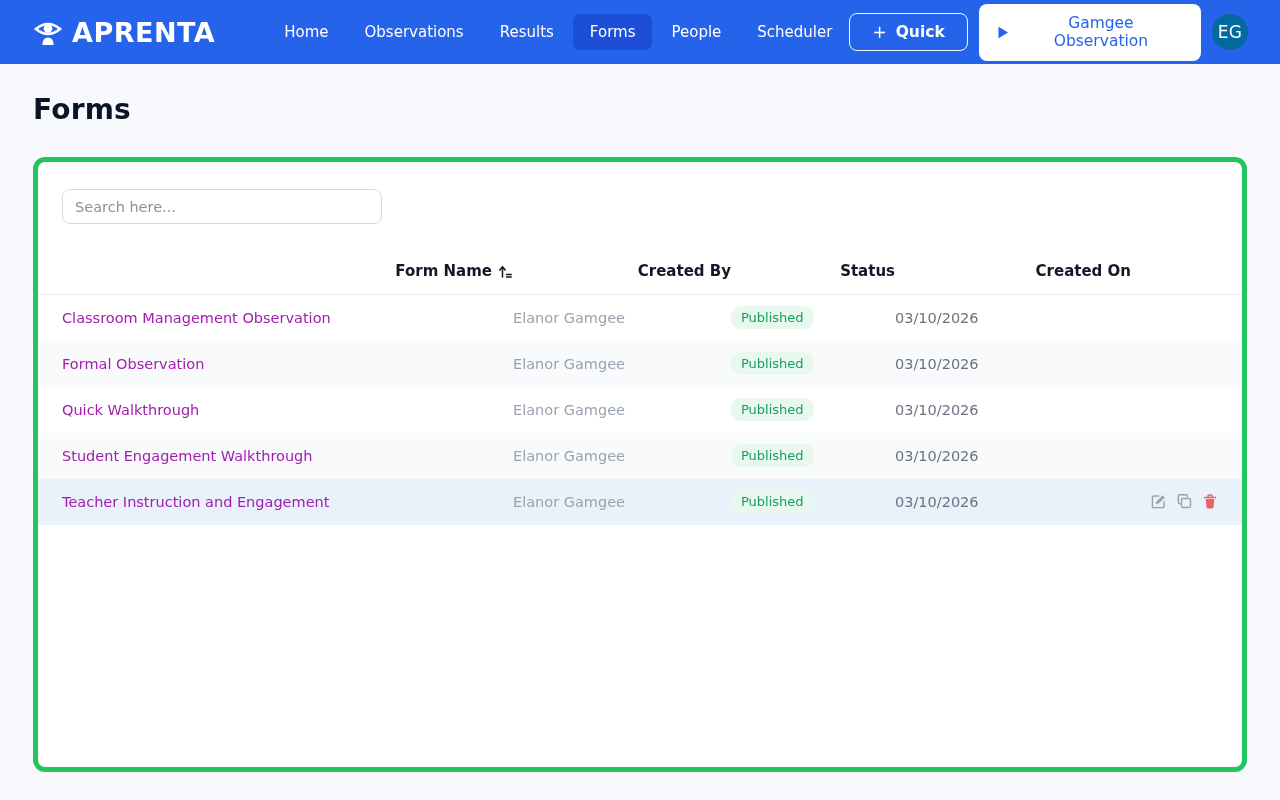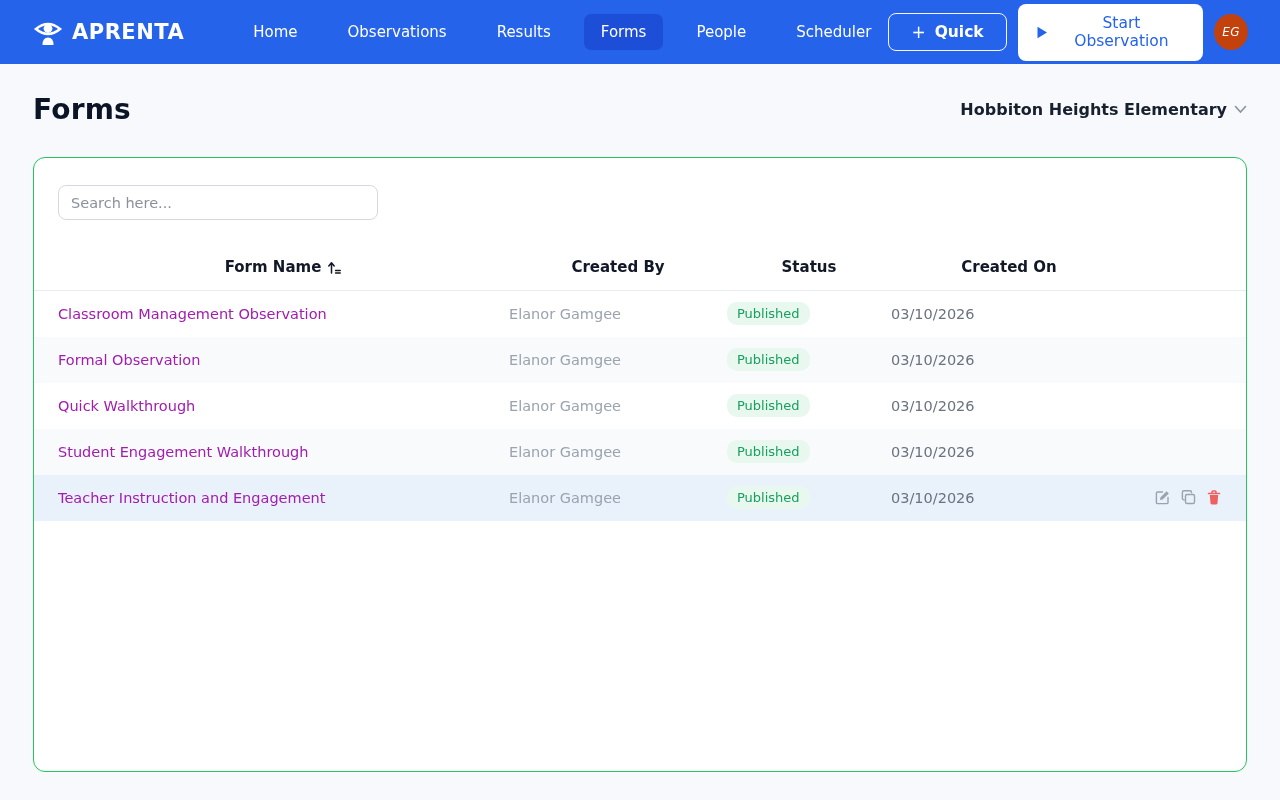--- a/index.html
+++ b/index.html
@@ -20,27 +20,27 @@
   }
   .brand {
     display: flex;
     align-items: center;
     gap: 9px;
     margin-right: 52px;
   }
   .brand-name {
     color: #ffffff;
     font-weight: 800;
-    font-size: 21px;
+    font-size: 27px;
     letter-spacing: 0.5px;
   }
   .nav-items {
     display: flex;
     align-items: center;
-    gap: 16px;
+    gap: 2px;
     flex: 1;
   }
   .nav-item {
     color: #ffffff;
     font-size: 15px;
     padding: 9px 17px;
     border-radius: 7px;
     cursor: pointer;
     white-space: nowrap;
   }
@@ -75,28 +75,27 @@
     font-size: 15.5px;
     font-weight: 500;
     padding: 10.5px 18px;
     border-radius: 8px;
     cursor: pointer;
     font-family: inherit;
   }
   .avatar {
     width: 36px; height: 36px;
     border-radius: 50%;
-    background: #c2410c;
+    background: #0369a1;
     color: #ffffff;
-    font-size: 12px;
+    font-size: 17px;
     font-weight: 500;
     display: flex; align-items: center; justify-content: center;
     cursor: pointer;
     letter-spacing: 0.3px;
-    font-style: italic;
   }
 
   
   .page-header {
     display: flex;
     align-items: center;
     justify-content: space-between;
     padding: 29px 33px 0 33px;
   }
   .page-title {
@@ -114,21 +113,21 @@
   .school-name {
     font-size: 16px;
     font-weight: 600;
     color: #17202e;
   }
 
   
   .card {
     margin: 31px 33px 0 33px;
     background: #ffffff;
-    border: 1px solid #22c55e;
+    border: 5px solid #22c55e;
     border-radius: 12px;
     height: 615px;
     overflow: hidden;
   }
   .search-wrap { padding: 27px 24px 0 24px; }
   .search-input {
     width: 320px;
     height: 35px;
     border: 1px solid #d4d9e0;
     border-radius: 8px;
@@ -137,21 +136,21 @@
     color: #374151;
     font-family: inherit;
     background: #ffffff;
     outline: none;
   }
   .search-input::placeholder { color: #8a919d; }
 
   
   table { width: 100%; border-collapse: collapse; margin-top: 26px; }
   thead th {
-    text-align: center;
+    text-align: right;
     font-size: 15px;
     font-weight: 700;
     color: #111827;
     padding: 12px 0 14px 0;
     border-bottom: 1px solid #e8ebf0;
   }
   th.col-name { width: 475px; padding-left: 24px; }
   th.col-creator { width: 218px; }
   th.col-status { width: 164px; margin-left: 38px; }
   th.col-date { width: 236px; }
@@ -211,36 +210,28 @@
     <button class="btn-outline">
       <span class="plus">+</span>
       <span>Quick</span>
     </button>
     <button class="btn-white">
       <span style="line-height:0;">
         <svg width="12" height="13" viewBox="0 0 12 13">
             <path d="M1.5 0.8 L11 6.5 L1.5 12.2 Z" fill="#2563eb"></path>
           </svg>
       </span>
-      <span>Start Observation</span>
+      <span>Gamgee Observation</span>
     </button>
     <div class="avatar">EG</div>
   </div>
 </header>
 
 <div class="page-header">
   <h1 class="page-title">Forms</h1>
-  <div class="school-select">
-    <span class="school-name">Hobbiton Heights Elementary</span>
-    <span style="line-height:0;">
-      <svg width="13" height="9" viewBox="0 0 13 9">
-          <path d="M1.5 1.5 L6.5 7 L11.5 1.5" fill="none" stroke="#8b93a1" stroke-width="1.6" stroke-linecap="round"></path>
-        </svg>
-    </span>
-  </div>
 </div>
 
 <section class="card">
   <div class="search-wrap">
     <input class="search-input" type="text" placeholder="Search here..." style="">
   </div>
 
   <table>
     <thead>
       <tr>

